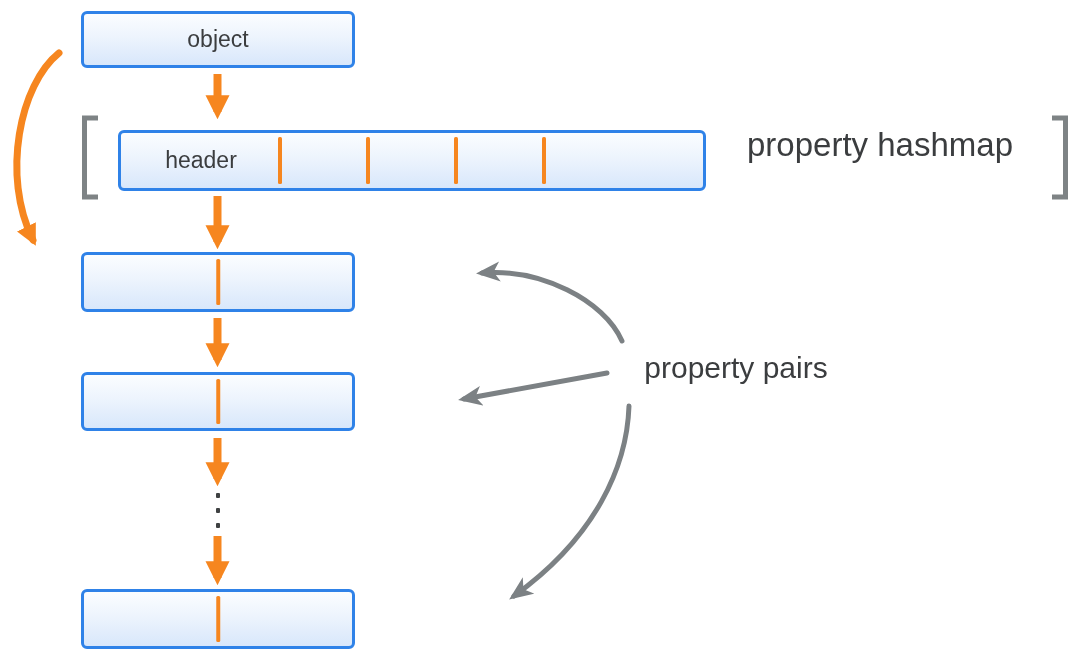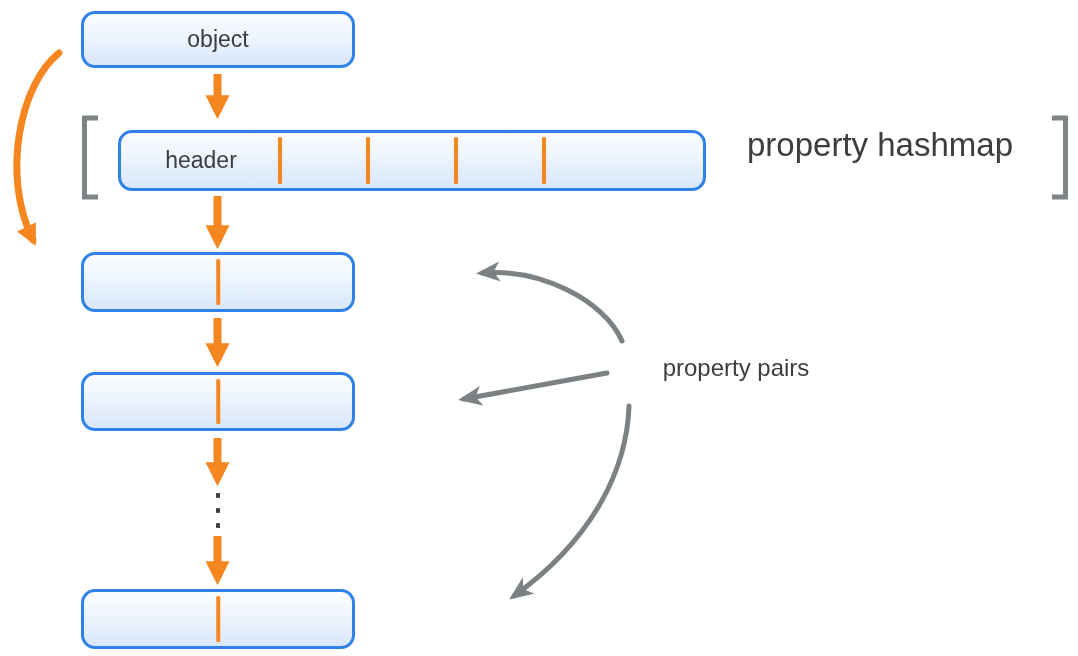--- a/index.html
+++ b/index.html
@@ -14,21 +14,21 @@
   .arrow-layer {
     position: absolute;
     left: 0; top: 0;
     width: 1078px; height: 656px;
     pointer-events: none;
   }
   .bluebox {
     position: absolute;
     box-sizing: border-box;
     border: 3px solid var(--box-border-blue, #2f82e8);
-    border-radius: 14px;
+    border-radius: 6px;
     background: linear-gradient(to bottom,
       var(--box-fill-top, #fbfdff) 0%,
       #edf4fd 45%,
       var(--box-fill-bottom, #d8e7fb) 100%);
     text-decoration: underline;
   }
   .box-label {
     position: absolute;
     left: 0; top: 0; right: 0; bottom: 0;
     display: flex;
@@ -46,21 +46,21 @@
   }
   .caption {
     position: absolute;
     color: var(--text-dark, #3b3d3f);
     display: flex;
     align-items: center;
     justify-content: center;
     white-space: nowrap;
   }
   .caption.hashmap { left: 712px; top: 114px; width: 336px; height: 61px; font-size: 33px; }
-  .caption.pairs   { left: 626px; top: 352px; width: 220px; height: 32px; font-size: 24px; }
+  .caption.pairs   { left: 626px; top: 352px; width: 220px; height: 32px; font-size: 30px; }
   .dot {
     position: absolute;
     width: 4.5px; height: 4.5px;
     background: var(--dot-color, #3f4142);
     border-radius: 1px;
   }
 </style>
 </head>
 <body>
 

